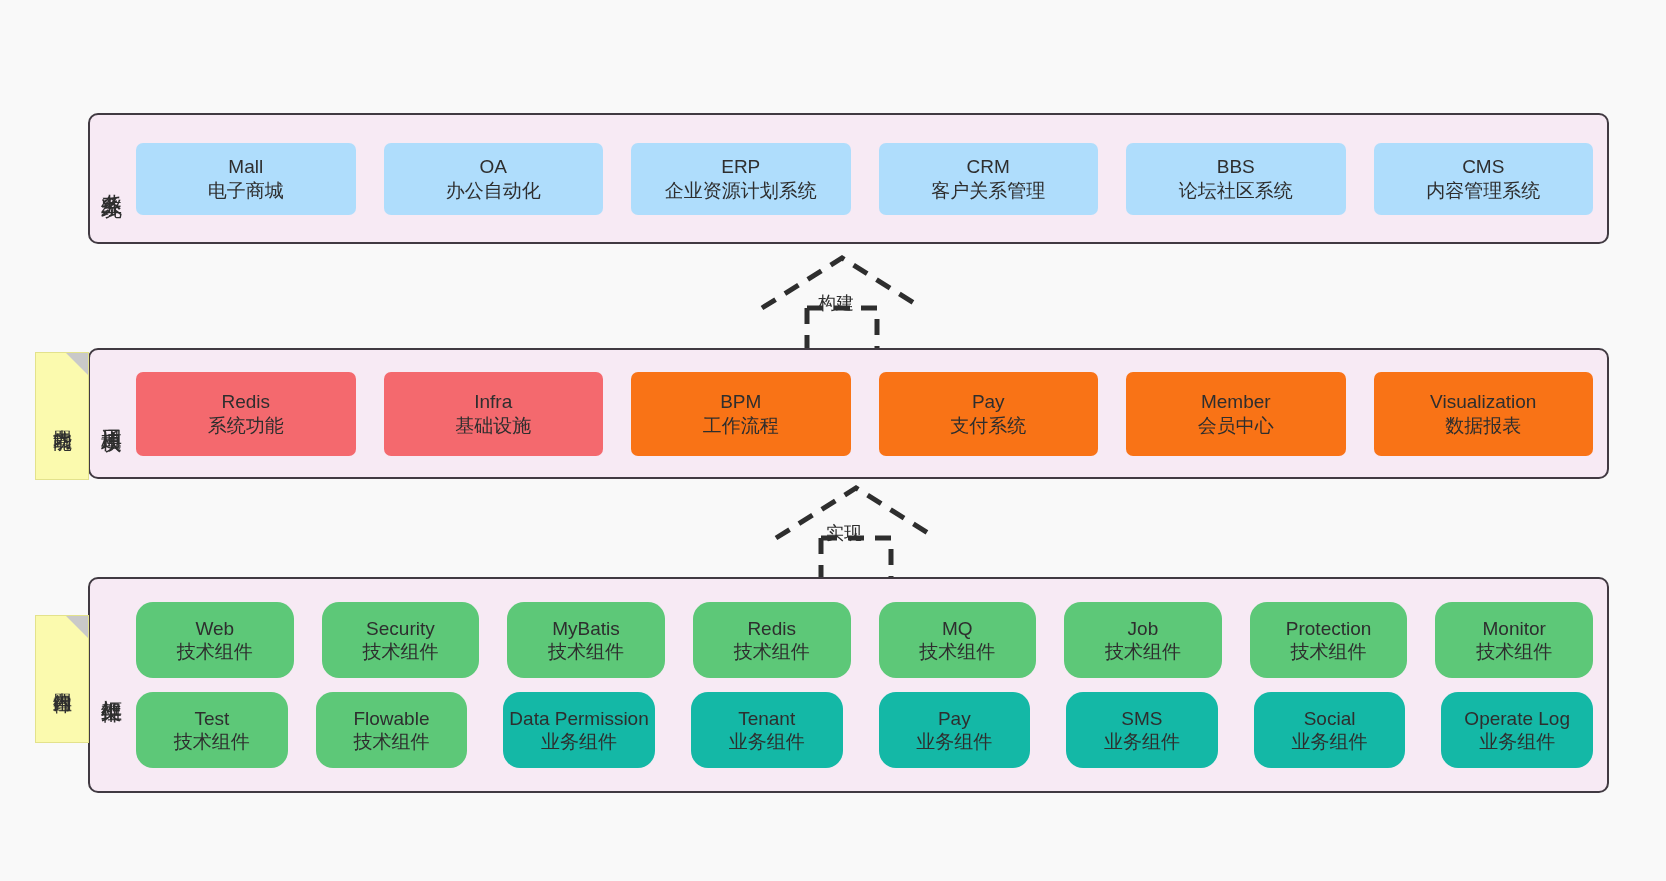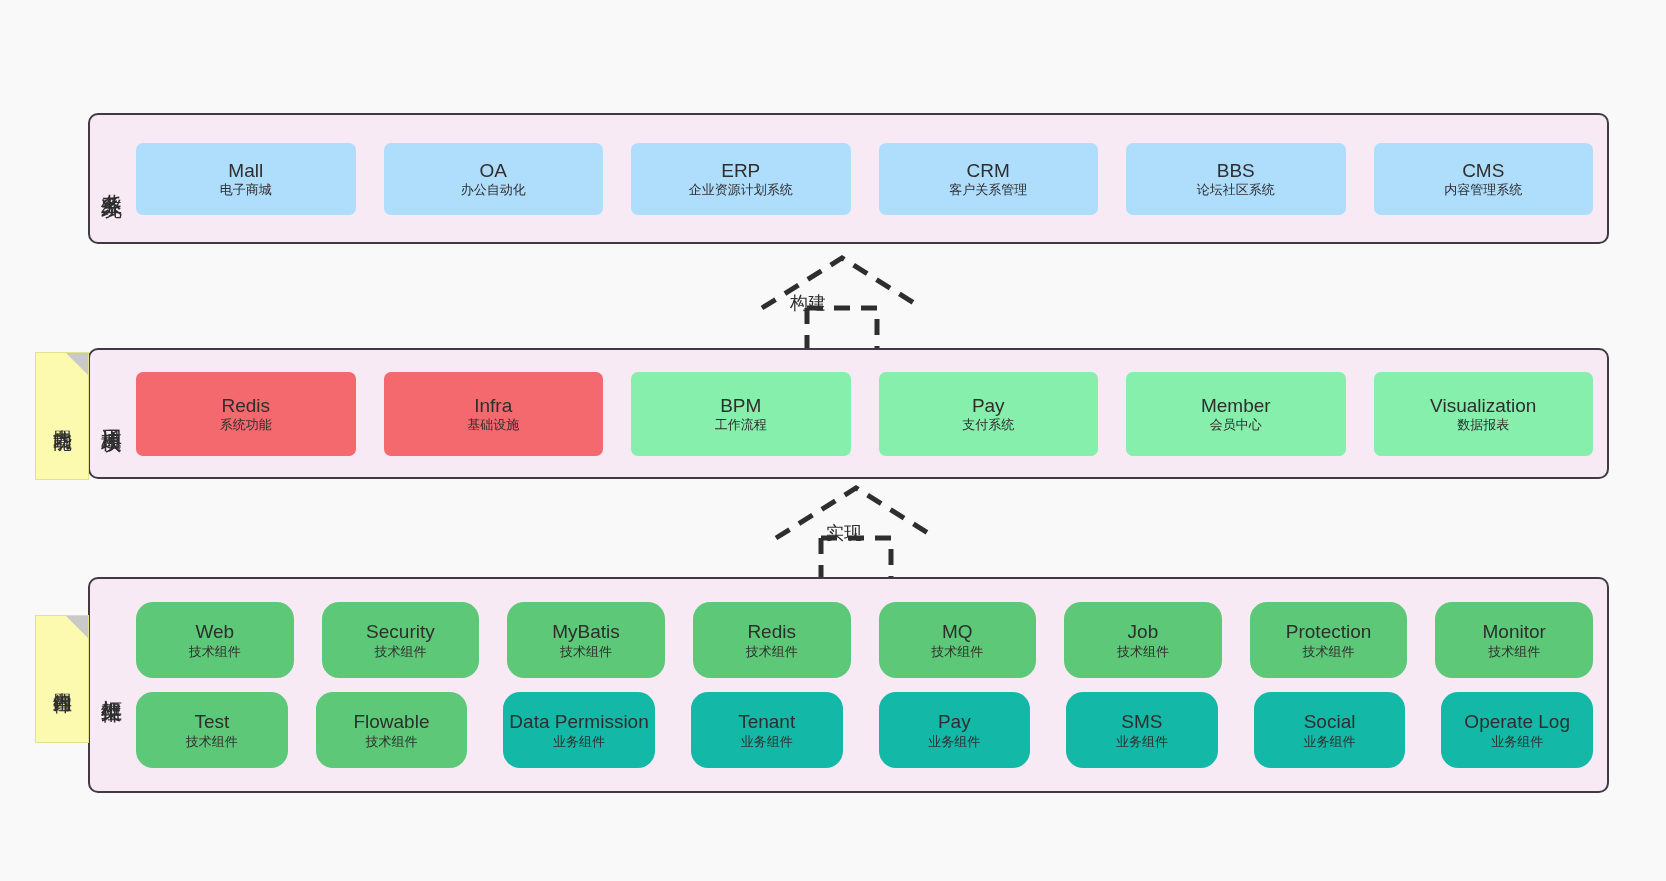--- a/index.html
+++ b/index.html
@@ -82,28 +82,28 @@
     line-height: 1.22;
     padding: 4px 6px;
     user-select: none;
   }
   .box .en {
     font-size: 19px;
     color: #2E2E2E;
     word-break: break-word;
   }
   .box .cn {
-    font-size: 13px;
+    font-size: 19px;
     color: #2E2E2E;
   }
 
   
   .c-blue        { background: #AFDDFC; }
   .c-red         { background: #F4696E; }
-  .c-pink        { background: #86efac; }
+  .c-pink        { background: #f97316; }
   .c-green       { background: #5DC878; }
   .c-lightgreen  { background: #14b8a6; margin-left: 8px; }
 
   
   #layer-business  { left: 88px;  top: 113px; width: 1521px; height: 131px; }
   #layer-modules   { left: 88px;  top: 348px; width: 1521px; height: 131px; }
   #layer-framework { left: 88px;  top: 577px; width: 1521px; height: 216px; }
 
   #layer-business  .row .box { height: 72px; }
   #layer-modules   .row .box { height: 84px; }
@@ -148,21 +148,21 @@
   #arrow-impl    { left: 766px; top: 484px; width: 180px; height: 96px; }
 
   .arrow-label {
     position: absolute;
     font-size: 18px;
     color: #2E2E2E;
     background: transparent;
     user-select: none;
     white-space: nowrap;
   }
-  #label-build { left: 790px; top: 291px; }
+  #label-build { left: 818px; top: 291px; }
   #label-impl  { left: 826px; top: 521px; text-align: center; }
 </style>
 </head>
 <body>
 
 <div id="canvas">
 
   <div class="layer" id="layer-business">
     <div class="layer-title">业务系统</div>
     <div class="layer-body">

